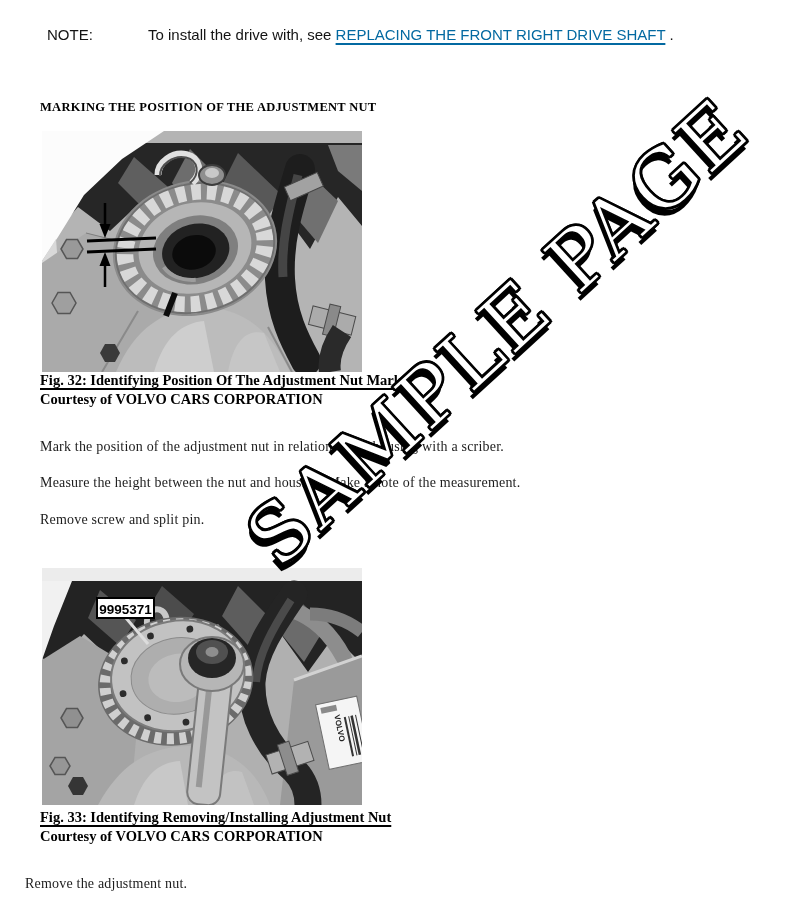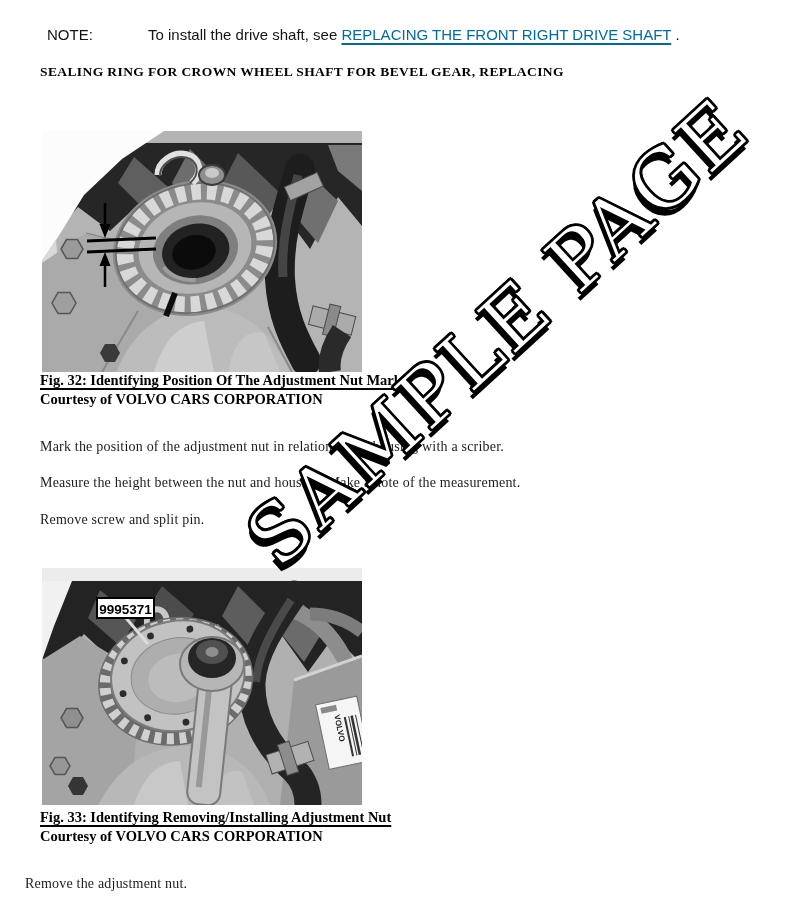--- a/index.html
+++ b/index.html
@@ -34,23 +34,23 @@
     text-shadow:-2px 0 #000,2px 0 #000,0 -2px #000,0 2px #000,
                 -1.5px -1.5px #000,1.5px 1.5px #000,-1.5px 1.5px #000,1.5px -1.5px #000,
                 -6px 5px 0 #000;}
 </style>
 </head>
 <body>
 
 <div class="page">
 
   <span class="abs note-label">NOTE:</span>
-  <span class="abs note-body"><span>To install the drive shaft, see </span><span class="note-link">REPLACING THE FRONT RIGHT DRIVE SHAFT</span><span> .</span></span>
-
-  <div class="abs h-serif heading-section">SEALING RING FOR CROWN WHEEL SHAFT FOR BEVEL GEAR, REPLACING</div>
+  <span class="abs note-body"><span>To install the drive with, see </span><span class="note-link">REPLACING THE FRONT RIGHT DRIVE SHAFT</span><span> .</span></span>
+
+  <div class="abs h-serif heading-sub1">MARKING THE POSITION OF THE ADJUSTMENT NUT</div>
 
   <svg class="abs fig1" width="320" height="241" viewBox="0 0 320 241" role="img">
     <rect width="320" height="241" fill="#b4b4b4"></rect>
     <path d="M6,12 L320,12 L320,95 L296,66 L268,118 L234,72 L198,106 L168,64 L134,94 L102,68 L68,100 L36,76 L6,110 Z" fill="#262626"></path>
     <g>
       <polygon points="148,18 186,56 162,92 130,52" fill="#6d6d6d"></polygon>
       <polygon points="196,22 240,64 218,98 178,58" fill="#585858"></polygon>
       <polygon points="250,26 296,70 276,112 240,70" fill="#707070"></polygon>
       <polygon points="92,26 126,56 106,82 76,52" fill="#5f5f5f"></polygon>
       <polygon points="286,14 320,14 320,60 296,40" fill="#7a7a7a"></polygon>

